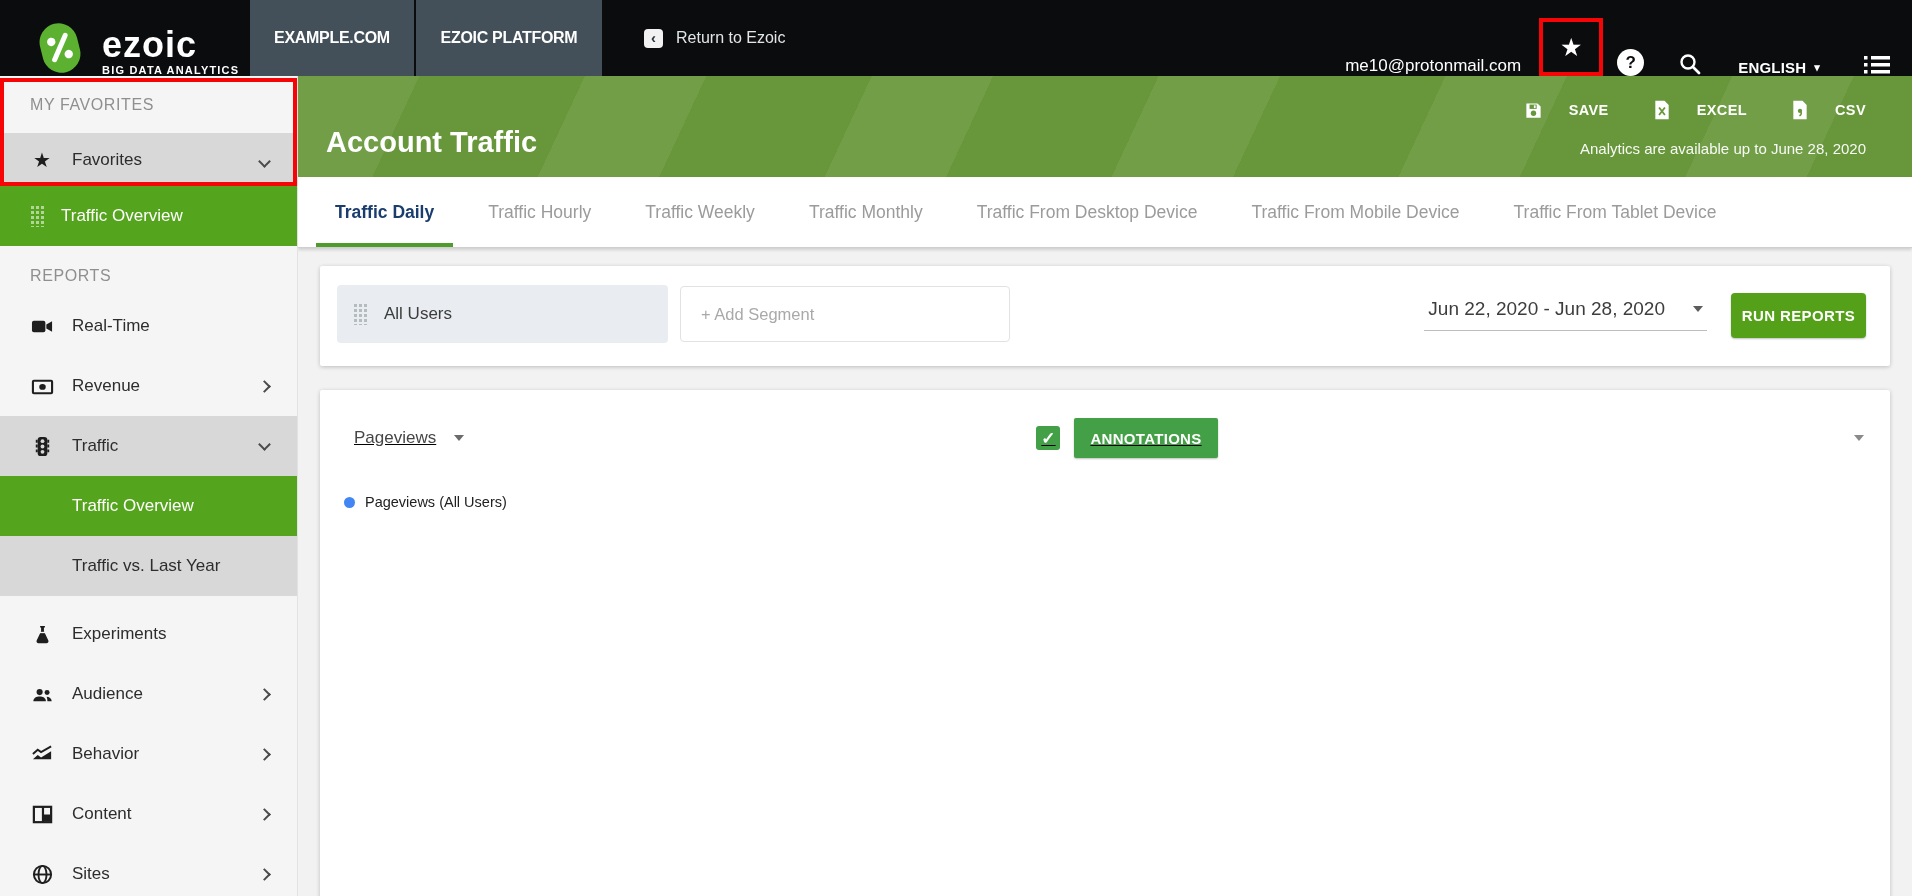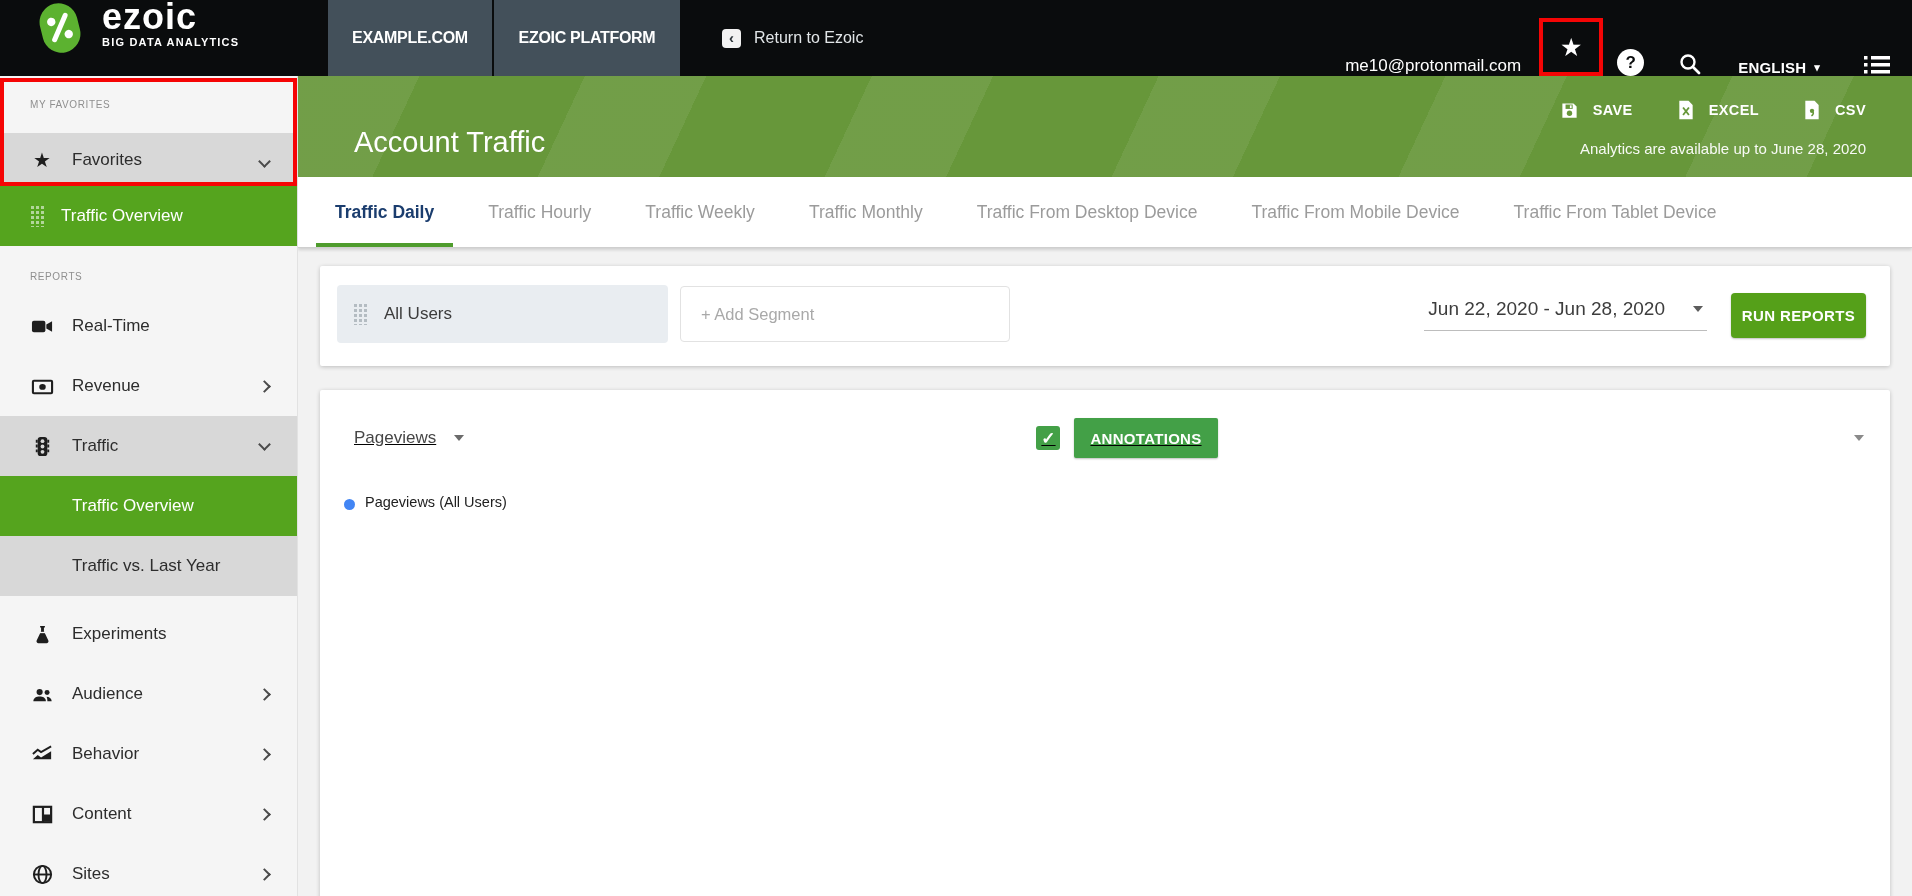--- a/index.html
+++ b/index.html
@@ -2,21 +2,21 @@
 <html><head>
 <meta charset="utf-8">
 <style>
   * { box-sizing: border-box; margin: 0; padding: 0; }
   html,body { width:1912px; height:896px; overflow:hidden;
     font-family:"Liberation Sans", sans-serif; background:#f2f2f2; }
 
   
   .topbar { position:absolute; left:0; top:0; width:1912px; height:76px;
     background:#0a0c0d; display:flex; align-items:stretch; color:#fff; z-index:30; }
-  .logo-area { width:328px; display:flex; align-items:flex-start; padding-left:32px; gap:14px; }
+  .logo-area { width:250px; display:flex; align-items:flex-end; padding-left:32px; gap:14px; }
   .logo-text .brand { font-size:36px; font-weight:bold; letter-spacing:1px; line-height:34px; }
   .logo-text .tagline { font-size:11px; font-weight:bold; letter-spacing:1.2px; margin-top:2px; }
   .top-tab { width:164px; background:#43505a; display:flex; align-items:center; justify-content:center;
     font-size:16px; font-weight:bold; letter-spacing:-0.3px; margin-right:2px; cursor:pointer; }
   .top-tab.wide { width:186px; }
   .return-area { display:flex; align-items:center; gap:13px; margin-left:40px; color:#e2e6e8; font-size:16px; }
   .return-chip { width:19px; height:19px; background:#f2f2f2; border-radius:4px; color:#2b3338;
     display:flex; align-items:center; justify-content:center; font-size:15px; font-weight:bold; padding-bottom:2px;}
   .top-right { margin-left:auto; display:flex; align-items:flex-end; padding-right:22px; }
   .email { font-size:17px; margin-right:18px; }
@@ -29,21 +29,21 @@
   .search-ic { margin-right:36px; cursor:pointer; display:flex; }
   .lang { display:flex; align-items:center; gap:8px; font-size:15px; font-weight:bold;
     letter-spacing:0.2px; margin-right:44px; cursor:pointer; }
   .lang .caret { font-size:11px; }
   .menu-ic { cursor:pointer; display:flex; }
 
   
   .sidebar { position:absolute; left:0; top:76px; width:298px; bottom:0; background:#f5f5f5;
     border-right:1px solid #e2e2e2; z-index:20; }
   .section-label { height:57px; display:flex; align-items:center; padding-left:30px;
-    font-size:10px; color:#8f8f8f; letter-spacing:0.6px; }
+    font-size:16px; color:#8f8f8f; letter-spacing:0.6px; }
   .section-label.reports { height:50px; padding-top:10px; }
   .side-row { height:60px; display:flex; align-items:center; padding-left:30px; position:relative;
     font-size:17px; color:#2d2d2d; cursor:pointer; }
   .side-row.h56 { height:53px; }
   .side-row .icn { width:24px; height:24px; margin-right:18px; display:flex; align-items:center; justify-content:center; flex:none; }
   .side-row.gray { background:#d8d8d8; }
   .side-row.green { background:#55a41e; color:#fff; }
   .side-row.child { padding-left:72px; }
   .chev { position:absolute; right:28px; width:9px; height:9px;
     border-right:2px solid #4a4a4a; border-bottom:2px solid #4a4a4a; }
@@ -57,23 +57,23 @@
     border:4px solid #f50505; pointer-events:none; z-index:5; }
   .star-small { font-size:20px; color:#1e1e1e; }
   .gap8 { height:8px; }
 
   
   .main { position:absolute; left:298px; top:76px; right:0; bottom:0; background:#f2f2f2; overflow:hidden; }
   .banner { height:101px; position:relative; color:#fff;
     background:
       repeating-linear-gradient(115deg, rgba(255,255,255,0.07) 0 110px, rgba(255,255,255,0) 110px 260px),
       #67973a; }
-  .banner-title { position:absolute; left:28px; top:50px; font-size:29px; font-weight:400;margin-left:28px; }
+  .banner-title { position:absolute; left:28px; top:50px; font-size:29px; font-weight:700; }
   .banner-actions { position:absolute; right:46px; top:24px; display:flex; gap:44px; }
-  .banner-action { display:flex; align-items:center; gap:14px; font-size:14.5px; font-weight:bold;
+  .banner-action { display:flex; align-items:center; gap:26px; font-size:14.5px; font-weight:bold;
     letter-spacing:0.4px; cursor:pointer; }
   .banner-note { position:absolute; right:46px; top:64px; font-size:15px; color:rgba(255,255,255,0.95); }
 
   .tabsbar { height:71px; background:#fff; display:flex; align-items:stretch; padding-left:10px;
     border-bottom:1px solid #cfcfcf; box-shadow:0 2px 3px rgba(0,0,0,0.14); position:relative; z-index:4; }
   .rtab { display:flex; align-items:center; padding:6px 27px; font-size:17.5px; color:#9b9b9b;
     cursor:pointer; position:relative; }
   .rtab.active { color:#1b3d6e; font-weight:bold; }
   .rtab.active::after { content:""; position:absolute; left:8px; right:8px; bottom:0; height:4px;
     background:#4f9c2d; }
@@ -102,21 +102,21 @@
   .metric-sel { display:flex; align-items:center; gap:18px; font-size:17px; color:#464646; cursor:pointer; flex:1; }
   .metric-sel .tri-down { border-top-color:#6b6b6b; }
   .annot-group { display:flex; align-items:center; gap:14px; transform:translateX(18px); }
   .checkbox { width:24px; height:24px; background:#43a047; border-radius:3px; color:#fff; font-size:17px;
     font-weight:bold; display:flex; align-items:center; justify-content:center; cursor:pointer; }
   .annot-btn { height:40px; padding:0 16px; background:#43a047; border:none; border-radius:2px;
     color:#fff; font-size:15px; font-weight:bold; letter-spacing:0.3px;
     font-family:"Liberation Sans", sans-serif; cursor:pointer; box-shadow:0 1px 2px rgba(0,0,0,0.25); }
   .panel-caret { flex:1; display:flex; justify-content:flex-end; }
   .panel-caret .tri-down { border-top-color:#8a8a8a; cursor:pointer; }
-  .legend-row { display:flex; align-items:flex-end; gap:10px; padding:36px 0 0 24px; }
+  .legend-row { display:flex; align-items:center; gap:10px; padding:36px 0 0 24px; }
   .legend-dot { width:11px; height:11px; border-radius:50%; background:#4285f4; }
   .legend-label { font-size:14.5px; color:#212121; }
 
   svg .ink { fill:#1e1e1e; }
 </style>
 </head>
 <body>
 
 <div class="topbar">
   <div class="logo-area">

